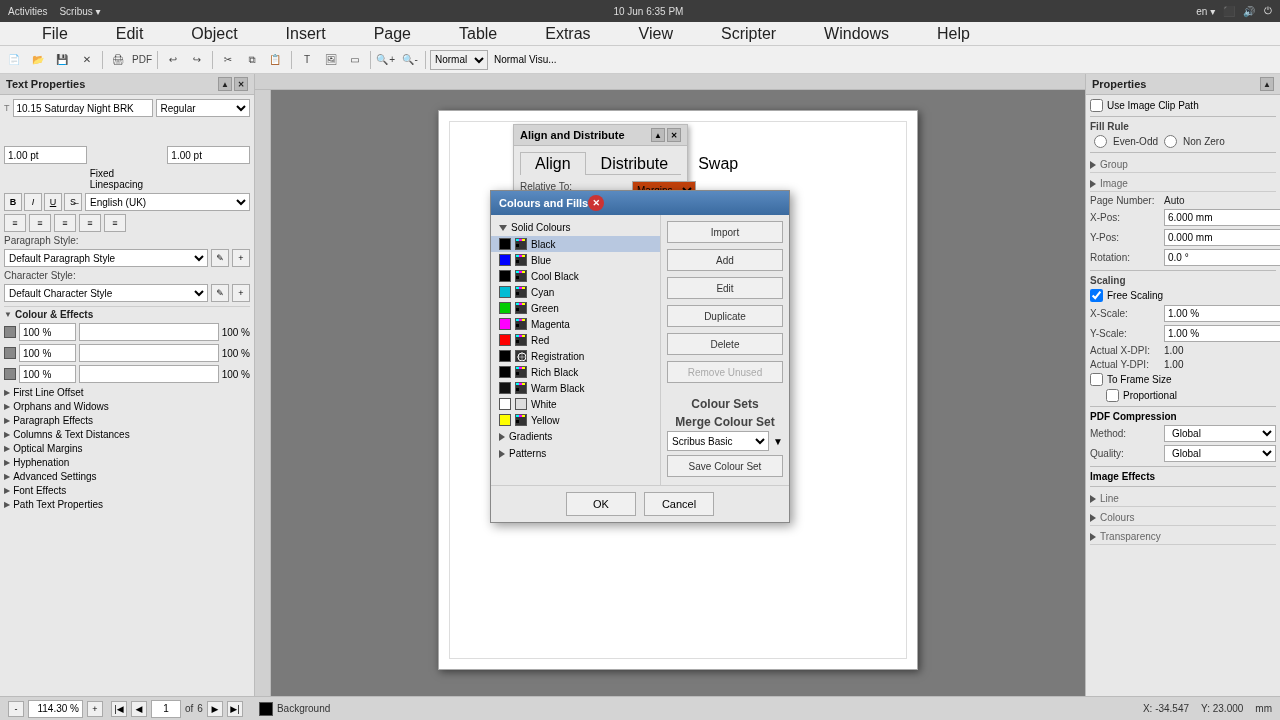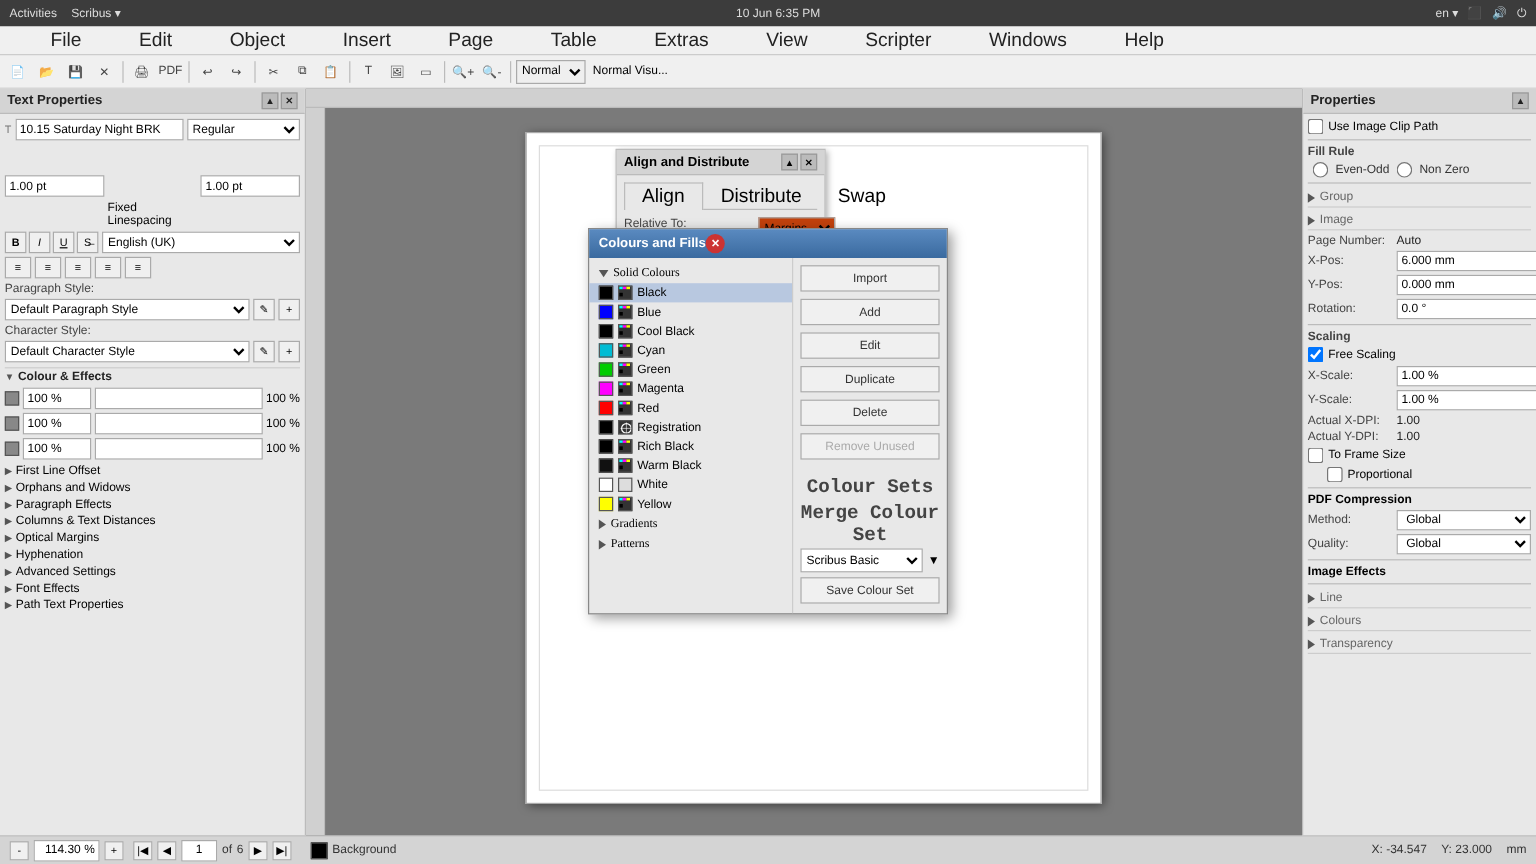--- a/index.html
+++ b/index.html
@@ -385,21 +385,20 @@
       flex-direction: column;
       gap: 4px;
     }
     .colour-category {
       padding: 3px 8px;
       font-size: 10px;
       cursor: pointer;
       display: flex;
       align-items: center;
       gap: 4px;
-      font-family: Liberation Serif, serif;
     }
     .colour-list {
       padding: 0;
     }
     .colour-item {
       display: flex;
       align-items: center;
       gap: 4px;
       padding: 2px 8px;
       cursor: pointer;
@@ -442,26 +441,25 @@
       background: #f0f0f0;
       cursor: pointer;
       font-size: 10px;
       text-align: center;
       color: #333;
       margin-bottom: 2px;
     }
     .dialog-btn.disabled { color: #aaa; cursor: default; }
 
     .dialog-section-label {
-      font-size: 16px;
+      font-size: 12px;
       font-weight: bold;
       color: #444;
       margin: 4px 0 2px;
       text-align: center;
-      font-family: Liberation Mono, monospace;
     }
     .dialog-merge-row {
       display: flex;
       gap: 4px;
       align-items: center;
     }
     .dialog-merge-select {
       flex: 1;
       height: 20px;
       border: 1px solid #aaa;
@@ -1135,14 +1133,18 @@
             <select class="dialog-merge-select">
               <option>Scribus Basic</option>
             </select>
             <span style="font-size:10px;">▼</span>
           </div>
           <button class="dialog-btn" style="margin-top:4px;">Save Colour Set</button>
         </div>
       </div>
     </div>
 
+    <div class="dialog-bottom">
+      <button class="dialog-ok-btn">OK</button>
+      <button class="dialog-ok-btn">Cancel</button>
+    </div>
   </div>
 </div>
 
 </body></html>

